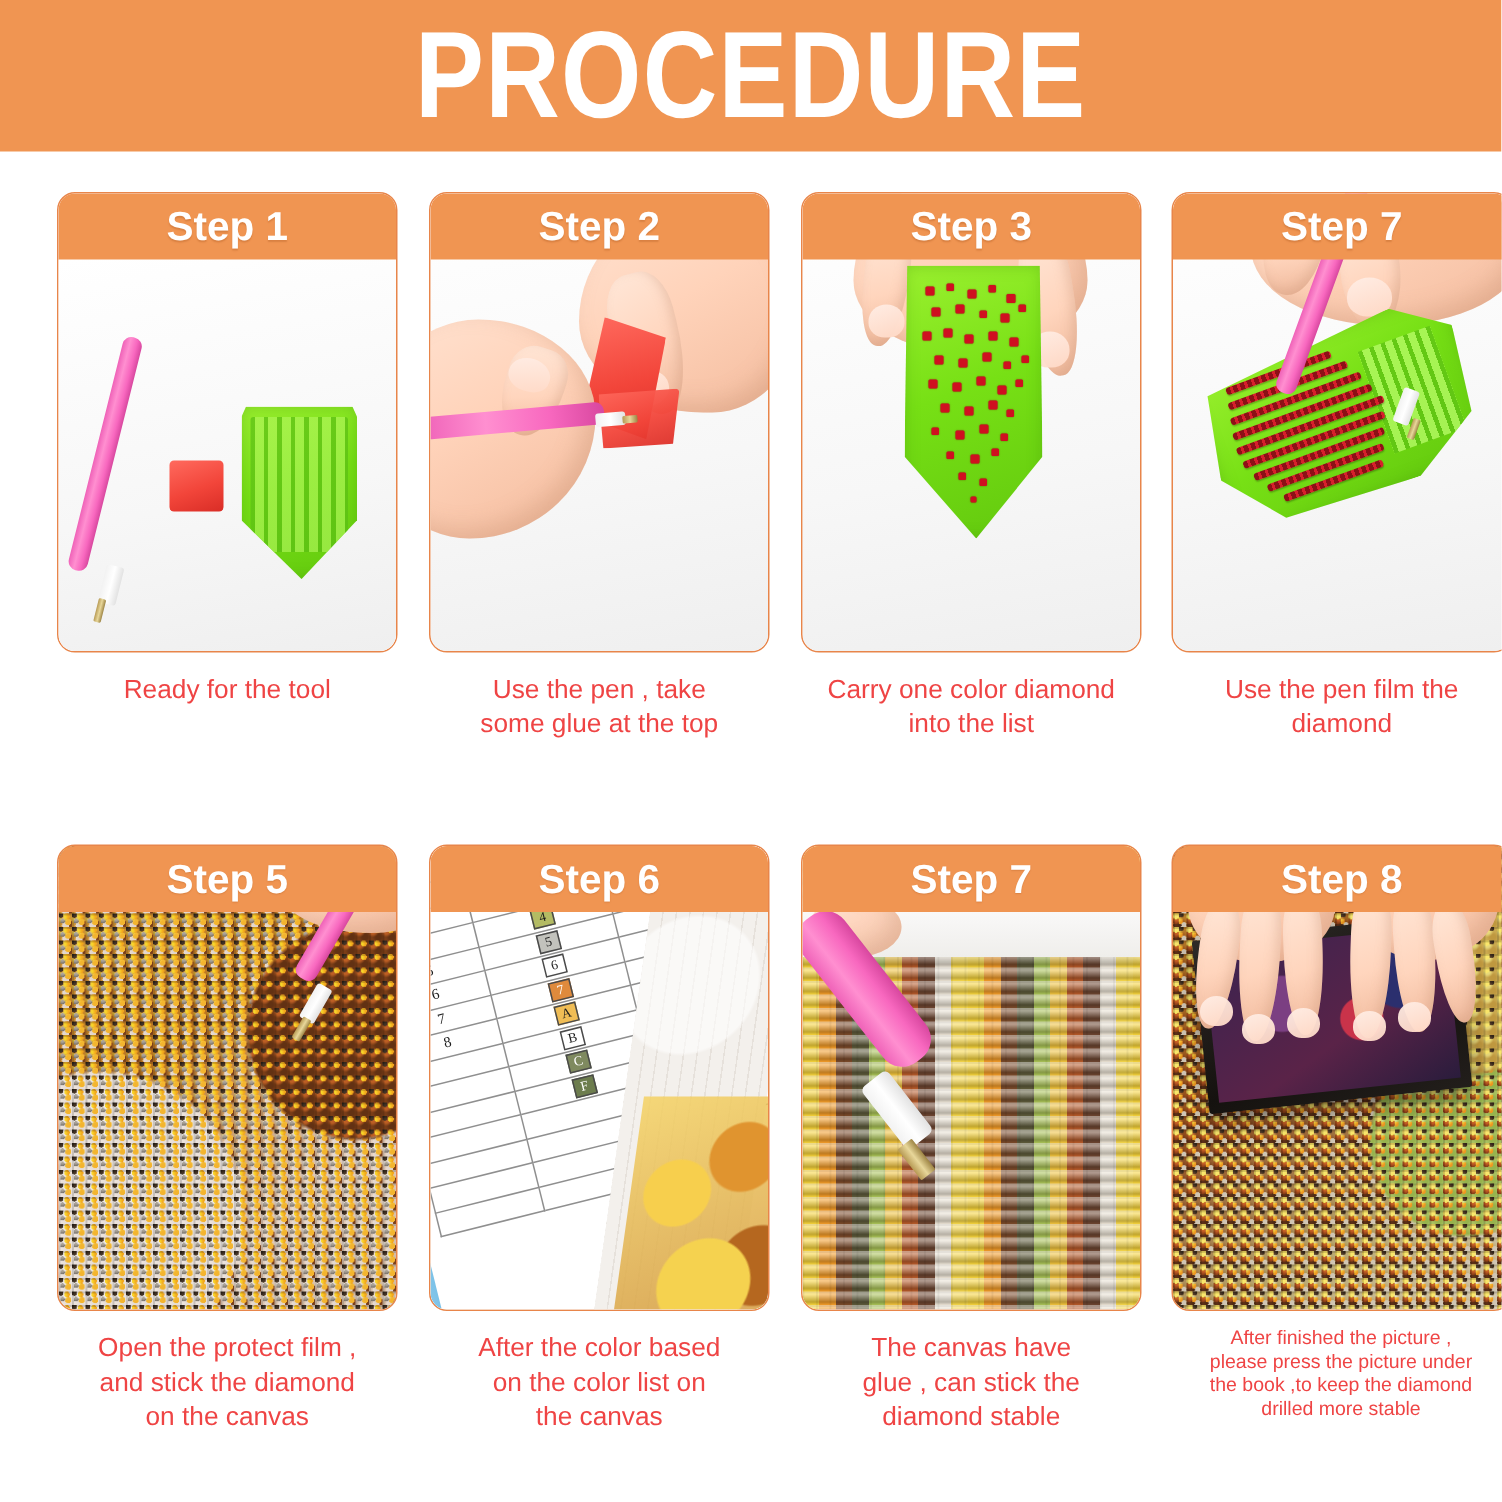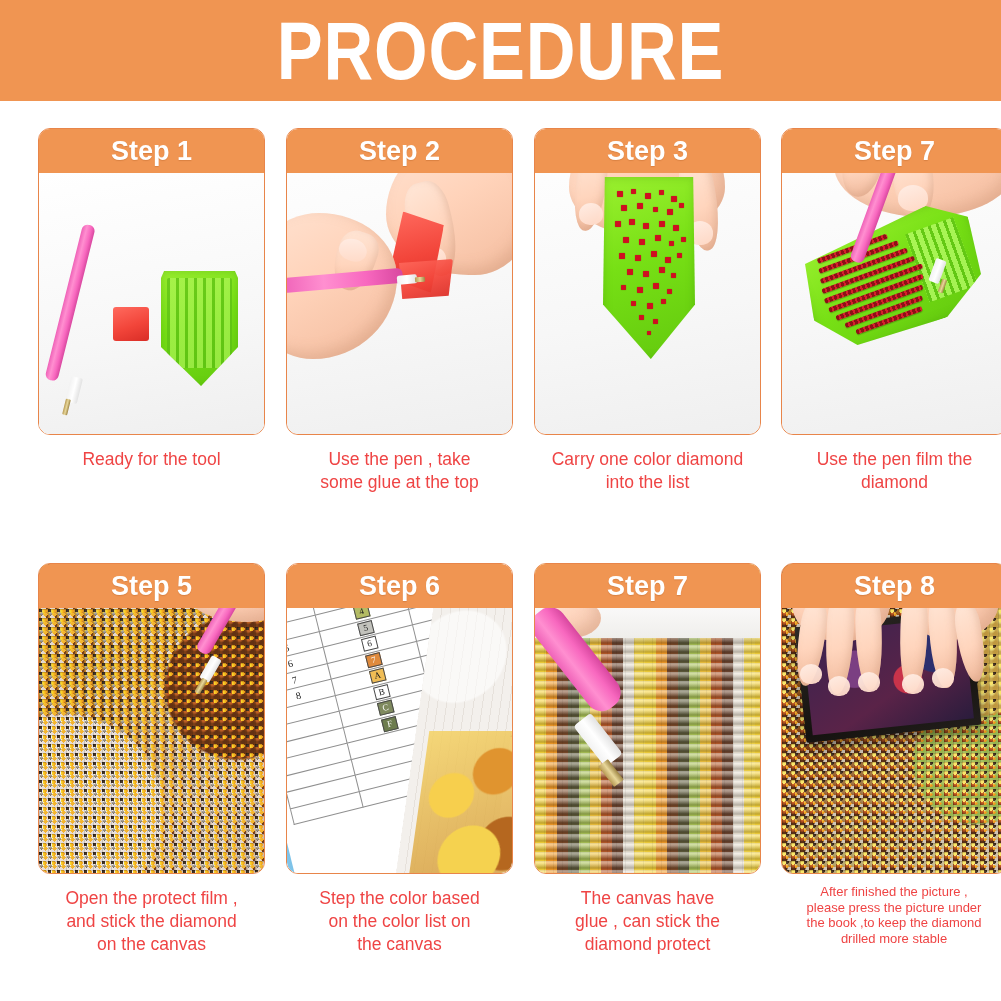--- a/index.html
+++ b/index.html
@@ -674,21 +674,21 @@
                 </table>
             </div>
             <div class="chart-canvasedge"></div>
             <div class="chart-canvascolor"></div>
           </div>
         </div>
         <div class="step-header">
           <span class="step-header-label">Step 6</span>
         </div>
       </div>
-      <div class="caption">Step the color based
+      <div class="caption">After the color based
 on the color list on
 the canvas</div>
     </div>
 
     <div class="cell c2">
       <div class="card card-r2">
         <div class="photo">
           <div class="scene">
             <div class="beadcols"></div>
             <div class="beadrows"></div>
@@ -703,21 +703,21 @@
             <div class="pen-tipwhite" style="left:52px; top:150px; width:22px; height:52px; transform:rotate(-38deg); border-radius:4px;"></div>
             <div class="pen-metal" style="left:70px; top:196px; width:12px; height:26px; transform:rotate(-38deg);"></div>
           </div>
         </div>
         <div class="step-header">
           <span class="step-header-label">Step 7</span>
         </div>
       </div>
       <div class="caption">The canvas have
 glue , can stick the
-diamond protect</div>
+diamond stable</div>
     </div>
 
     <div class="cell c3">
       <div class="card card-r2">
         <div class="photo">
           <div class="scene">
             <div class="mosaic sunflower2"></div>
             <div class="mosaic-bumps"></div>
             <div class="mosaic-grid"></div>
 

